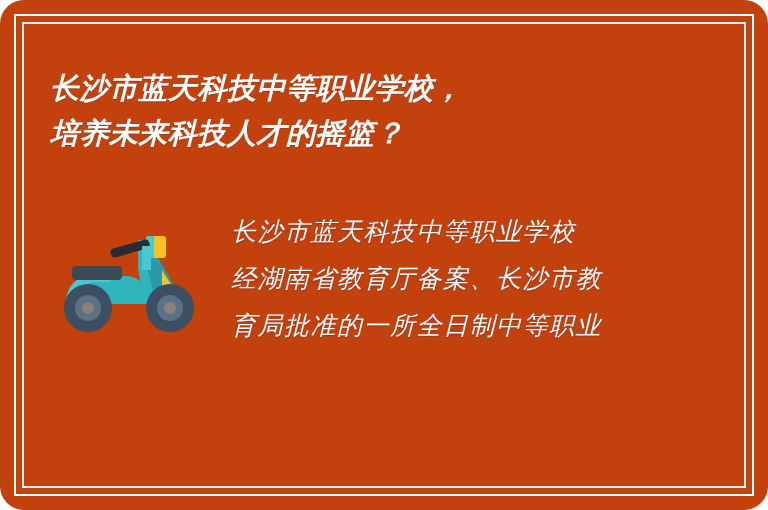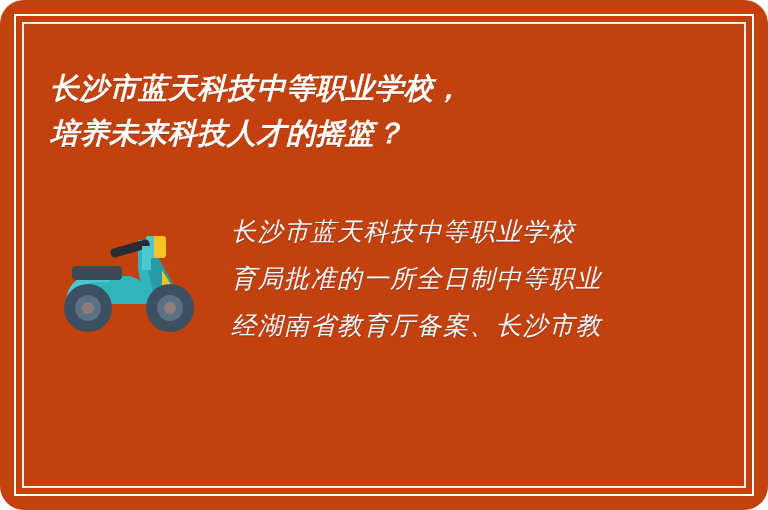--- a/index.html
+++ b/index.html
@@ -125,17 +125,17 @@
       <circle cx="36" cy="96" r="6" fill="#8e7f7a"></circle>
 
       <circle cx="118" cy="96" r="24" fill="#3c4f63"></circle>
       <circle cx="118" cy="96" r="13" fill="#5c7186"></circle>
       <circle cx="118" cy="96" r="6" fill="#8e7f7a"></circle>
     </svg>
   </div>
 
   <div class="body-block">
     <div class="body-line">长沙市蓝天科技中等职业学校</div>
+    <div class="body-line">经湖南省教育厅备案、长沙市教</div>
     <div class="body-line">育局批准的一所全日制中等职业</div>
-    <div class="body-line">经湖南省教育厅备案、长沙市教</div>
   </div>
 
 </div>
 
 </body></html>

